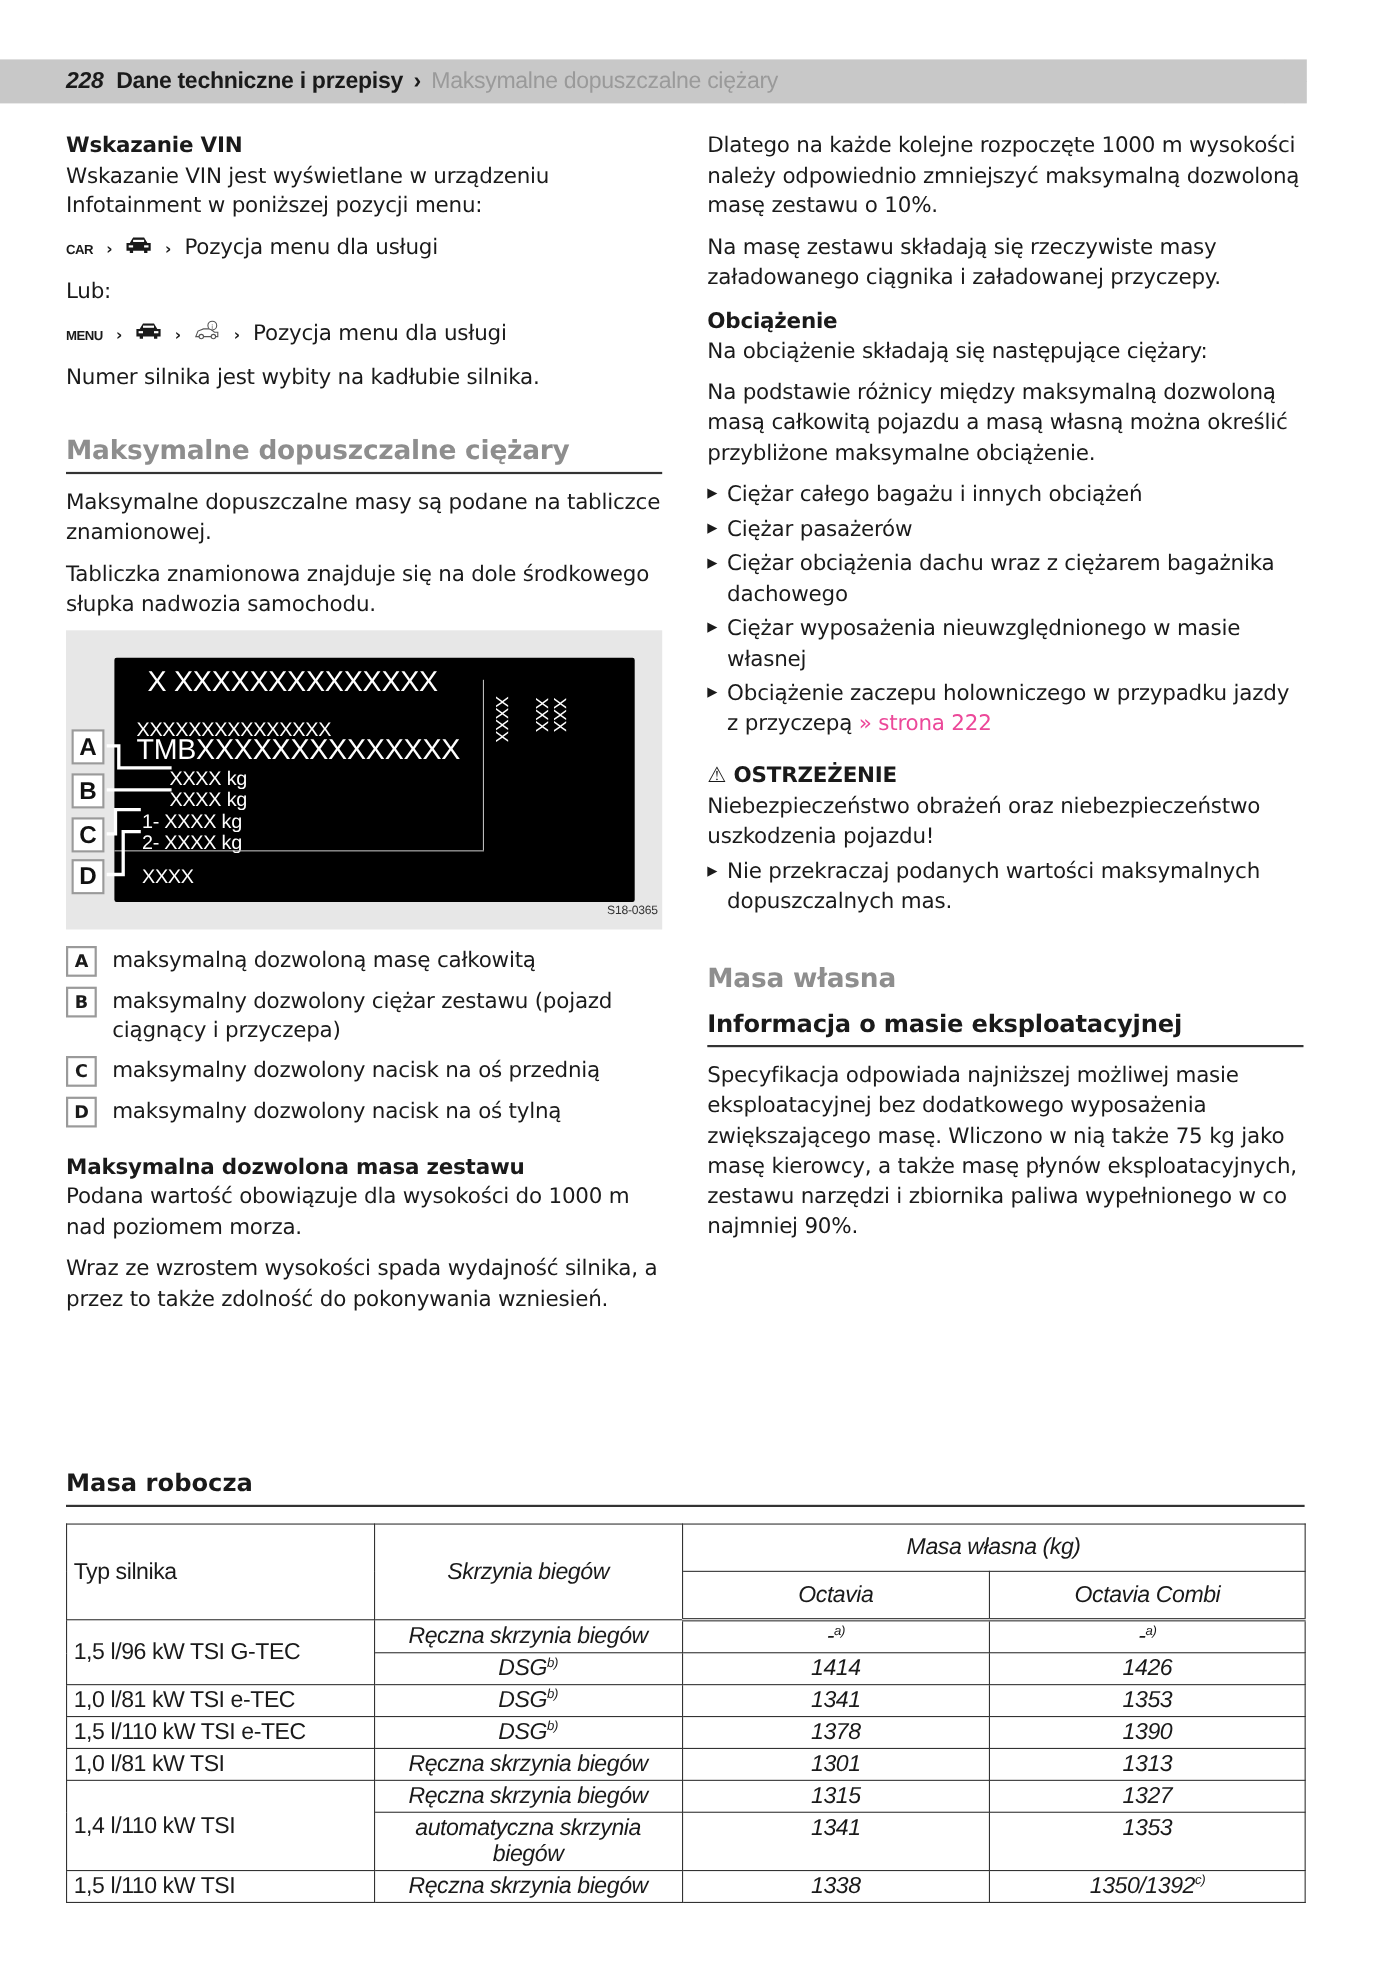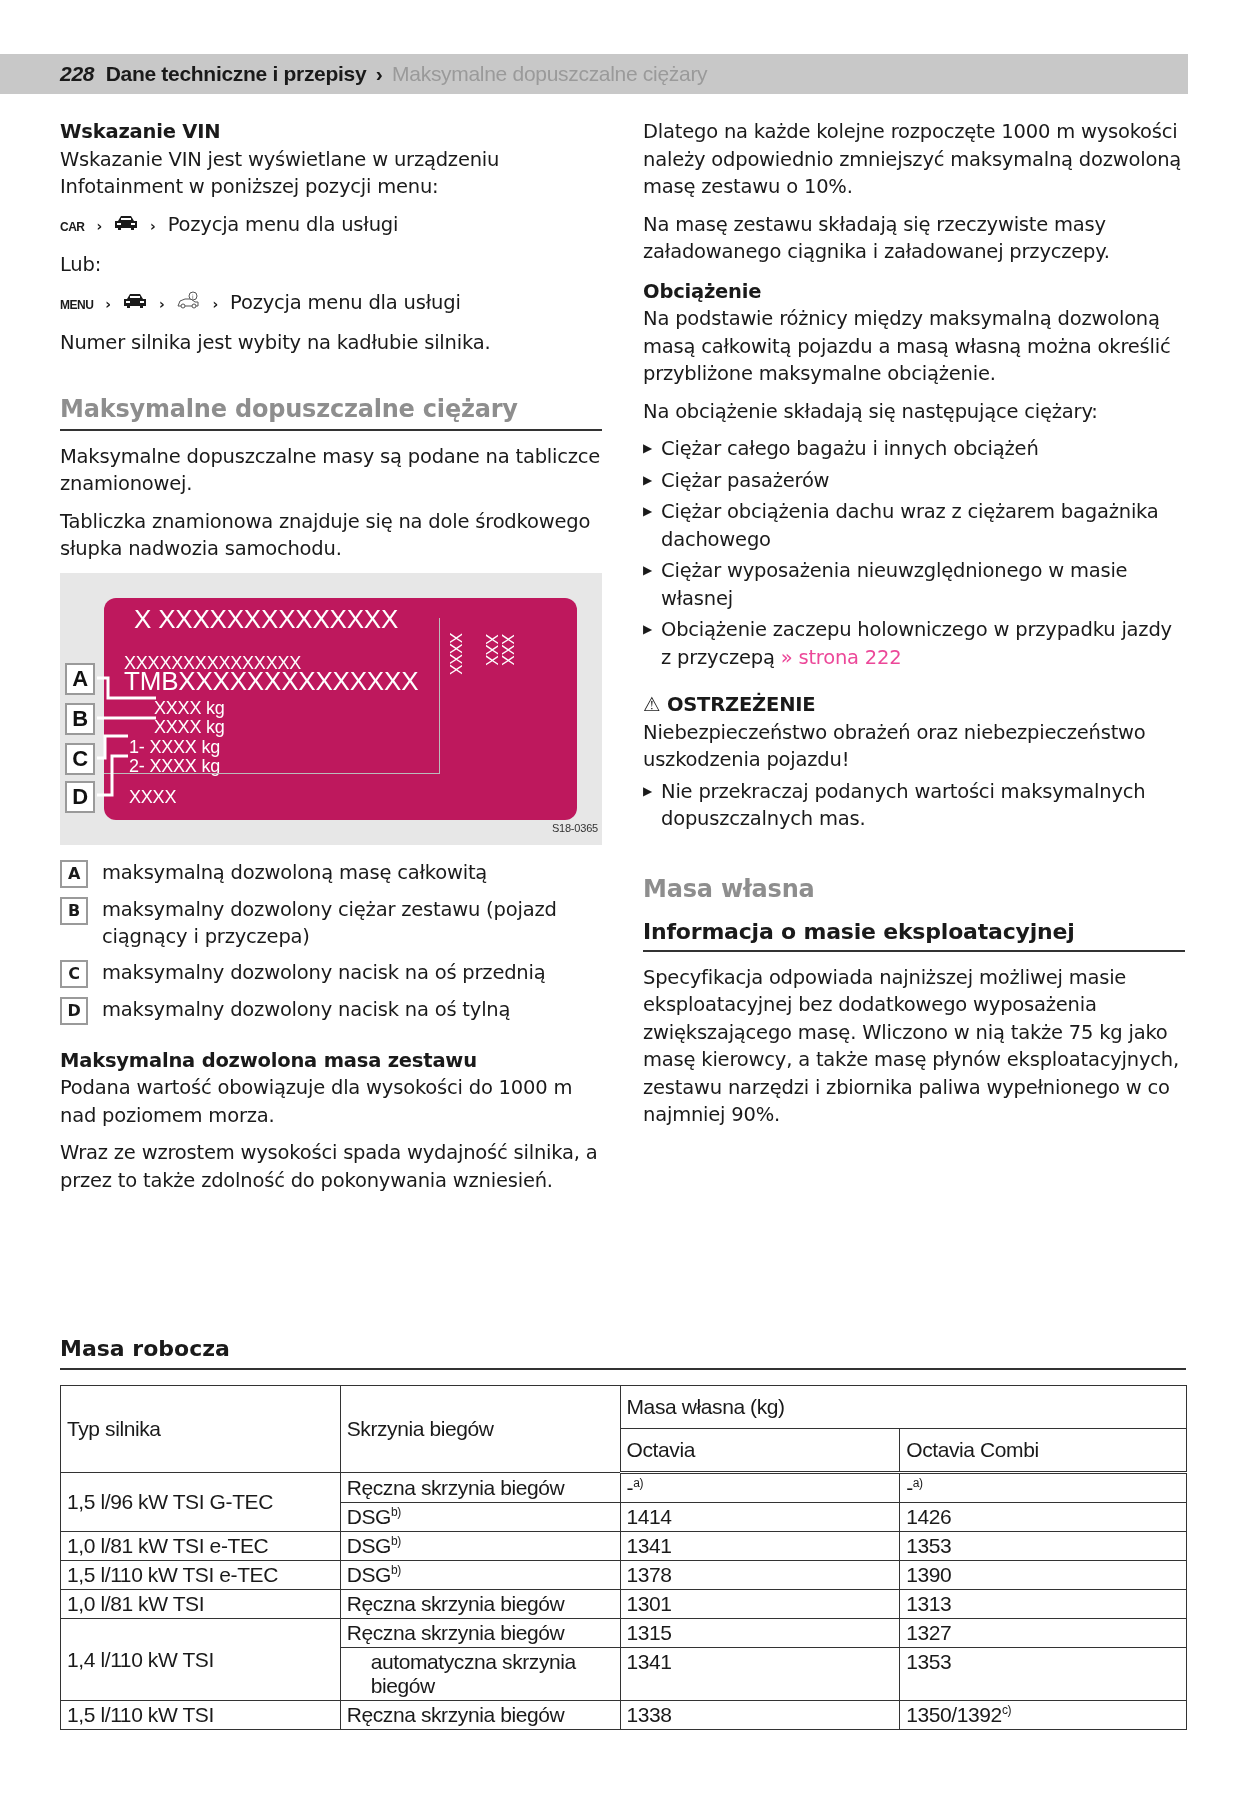--- a/index.html
+++ b/index.html
@@ -24,21 +24,21 @@
   .menu-line { margin:10px 0 10px 0; white-space:nowrap; }
   .menu-key { font-family:"Liberation Sans", sans-serif; font-weight:bold; font-size:12px; letter-spacing:-0.5px; }
   .chev { font-size:14px; font-weight:bold; margin:0 6px; }
   .ico { display:inline-block; vertical-align:middle; }
 
   .sec-title { font-weight:bold; color:#8e8e8e; font-size:24px; line-height:32px; margin:0; }
   .sec-rule { border-bottom:2px solid #333; padding-bottom:4px; margin-bottom:12px; }
   .sub-title { font-weight:bold; font-size:22px; line-height:30px; border-bottom:2px solid #333; padding-bottom:3px; margin:12px 0 12px 0; }
 
   .figure { position:relative; width:542px; height:272px; background:#e7e7e7; margin:10px 0 14px 0; }
-  .plate { position:absolute; left:44px; top:25px; width:473px; height:222px; background:#be185d; border-radius:12px; }
+  .plate { position:absolute; left:44px; top:25px; width:473px; height:222px; background:#000000; border-radius:2px; }
   .plate-t { position:absolute; color:#fff; font-family:"Liberation Sans", sans-serif; white-space:nowrap; }
   .callout { position:absolute; left:5px; width:26px; height:28px; background:#fff; border:2px solid #9a9a9a;
              font-weight:bold; font-size:22px; line-height:28px; text-align:center; color:#111; font-family:"Liberation Sans", sans-serif; }
   .fig-code { position:absolute; right:4px; bottom:2px; font-size:11px; color:#333; font-family:"Liberation Sans", sans-serif; }
 
   .legend-row { display:flex; align-items:flex-start; margin-bottom:8px; }
   .legend-box { flex:0 0 auto; width:24px; height:24px; border:2px solid #9a9a9a; font-weight:bold; font-size:16px;
                 line-height:24px; text-align:center; margin-right:14px; margin-top:1px; }
   .legend-text { flex:1; }
 
@@ -49,21 +49,21 @@
   .warn-head { font-weight:bold; margin-top:20px; }
 
   .bottom-title { position:absolute; left:60px; top:1334px; width:1126px; font-weight:bold; font-size:22px; line-height:30px;
                   border-bottom:2px solid #333; padding-bottom:4px; }
 
   table.mass { position:absolute; left:60px; top:1385px; width:1127px; border-collapse:collapse;
                font-family:"Liberation Sans", sans-serif; font-size:21px; line-height:24px; letter-spacing:-0.4px; }
   table.mass td, table.mass th { border:1px solid #333; font-weight:normal; padding:2px 6px; }
   table.mass thead th { height:38px; }
   table.mass thead tr.sub th { border-bottom:3px double #333; }
-  .tc { text-align:left; }
+  .tc { text-align:center;font-style:italic; }
   .tl { text-align:left; }
   sup { font-size:12px; vertical-align:super; line-height:0; }
 </style>
 </head>
 <body>
 
 <div class="header"></div>
 <div class="header-arrow"></div>
 <div class="header-text">
   <span class="pnum">228</span>
@@ -181,22 +181,22 @@
     <p>Wraz ze wzrostem wysokości spada wydajność silnika, a przez to także zdolność do pokonywania wzniesień.</p>
   </div>
 </div>
 
 <div class="col col-right">
   <p>Dlatego na każde kolejne rozpoczęte 1000 m wysokości należy odpowiednio zmniejszyć maksymalną dozwoloną masę zestawu o 10%.</p>
   <p>Na masę zestawu składają się rzeczywiste masy załadowanego ciągnika i załadowanej przyczepy.</p>
 
   <div style="margin-top:12px;">
     <div class="bold-head">Obciążenie</div>
+    <p>Na obciążenie składają się następujące ciężary:</p>
     <p>Na podstawie różnicy między maksymalną dozwoloną masą całkowitą pojazdu a masą własną można określić przybliżone maksymalne obciążenie.</p>
-    <p>Na obciążenie składają się następujące ciężary:</p>
     <ul class="tri">
       <li>Ciężar całego bagażu i innych obciążeń</li>
       <li>Ciężar pasażerów</li>
       <li>Ciężar obciążenia dachu wraz z ciężarem bagażnika dachowego</li>
       <li>Ciężar wyposażenia nieuwzględnionego w masie własnej</li>
       <li><span>Obciążenie zaczepu holowniczego w przypadku jazdy z przyczepą</span> <span class="xref">» strona 222</span></li>
     </ul>
   </div>
 
   <div>

